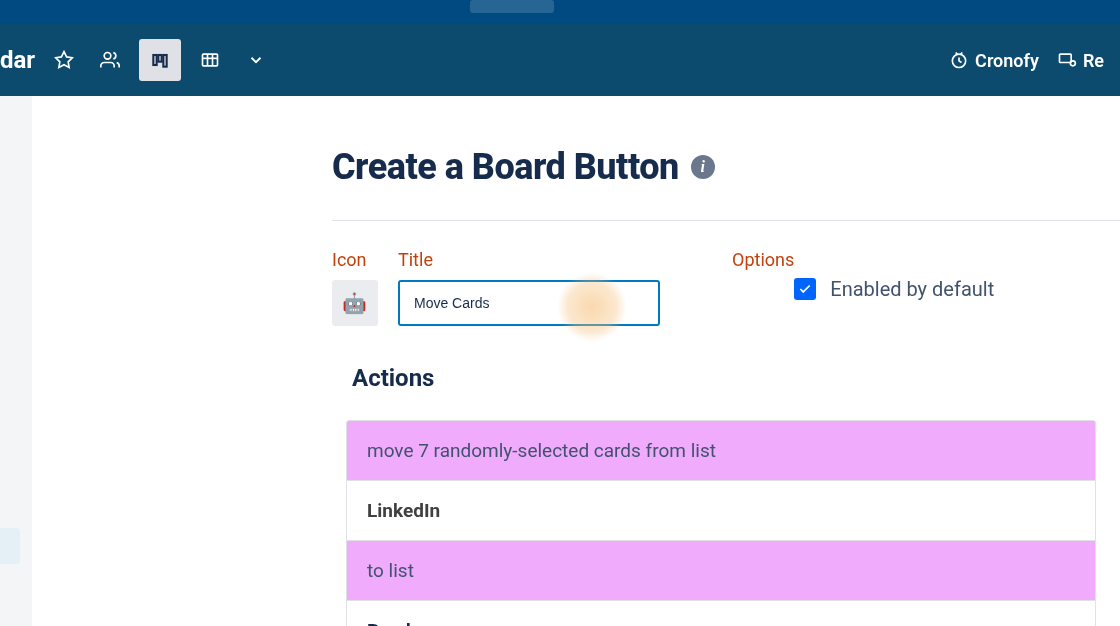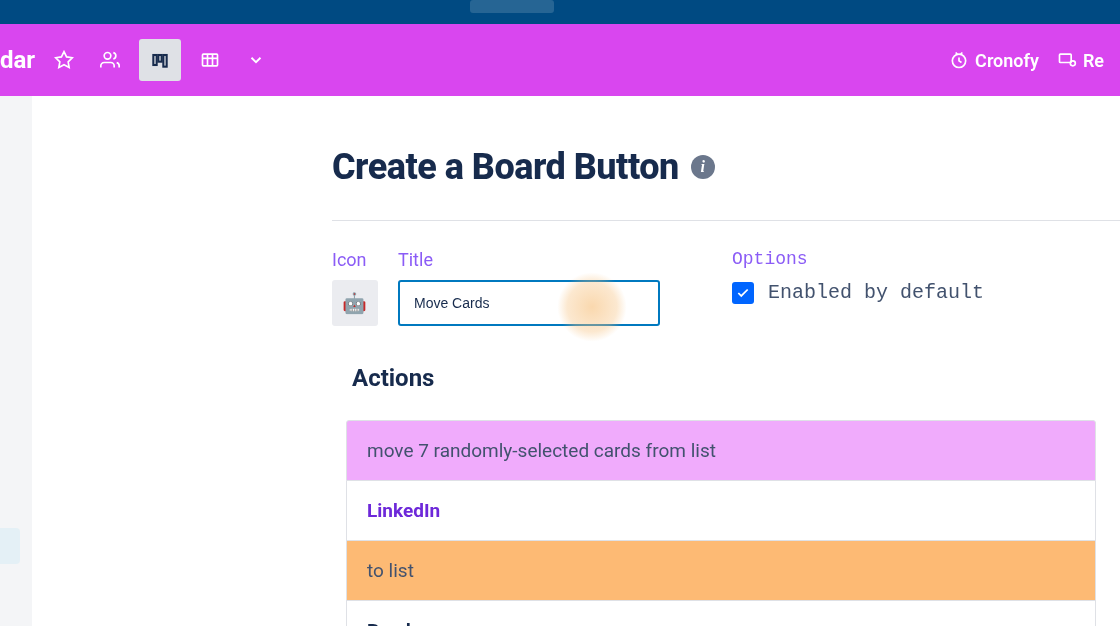--- a/index.html
+++ b/index.html
@@ -20,21 +20,21 @@
     .top-banner-highlight {
       position: absolute;
       left: 470px;
       top: 0;
       width: 84px;
       height: 13px;
       background: rgba(255,255,255,0.15);
       border-radius: 3px;
     }
     .board-header {
-      background: #d946ef;
+      background: #0c4a6e;
       height: 72px;
       width: 100%;
       display: flex;
       align-items: center;
       padding: 0 16px;
       color: #fff;
       justify-content: space-between;
     }
     .header-left {
       display: flex;
@@ -139,21 +139,21 @@
       display: flex;
       gap: 72px;
       margin-bottom: 38px;
     }
     .form-group {
       display: flex;
       flex-direction: column;
     }
     .form-label {
       font-size: 18px;
-      color: #8b5cf6;
+      color: #c2410c;
       margin-bottom: 10px;
     }
     .icon-picker {
       width: 46px;
       height: 46px;
       background: #ebecf0;
       border-radius: 3px;
       display: flex;
       align-items: center;
       justify-content: center;
@@ -165,22 +165,21 @@
       height: 46px;
       border: 2px solid #0079bf;
       border-radius: 3px;
       padding: 0 14px;
       font-size: 14px;
       color: #172b4d;
       outline: none;
     }
     .options-group {
       display: flex;
-      flex-direction: column;
-      font-family: Liberation Mono, monospace;
+      flex-direction: row;
     }
     .checkbox-row {
       display: flex;
       align-items: center;
       gap: 14px;
       margin-top: 2px;
     }
     .checkbox {
       width: 22px;
       height: 22px;
@@ -219,26 +218,26 @@
       color: #42526e;
       border: 1px solid #dfe1e6;
     }
     .action-segment.first {
       border-radius: 3px 3px 0 0;
       background: #f0abfc;
     }
     .action-segment.value {
       background: #fff;
       font-weight: 700;
-      color: #6d28d9;
+      color: #404040;
       border-top: none;
       cursor: pointer;
     }
     .action-segment.middle {
-      background: #fdba74;
+      background: #f0abfc;
       border-top: none;
     }
     .action-segment.last-value {
       background: #fff;
       font-weight: 700;
       color: #172b4d;
       border-top: none;
       cursor: pointer;
     }
     .click-highlight {

